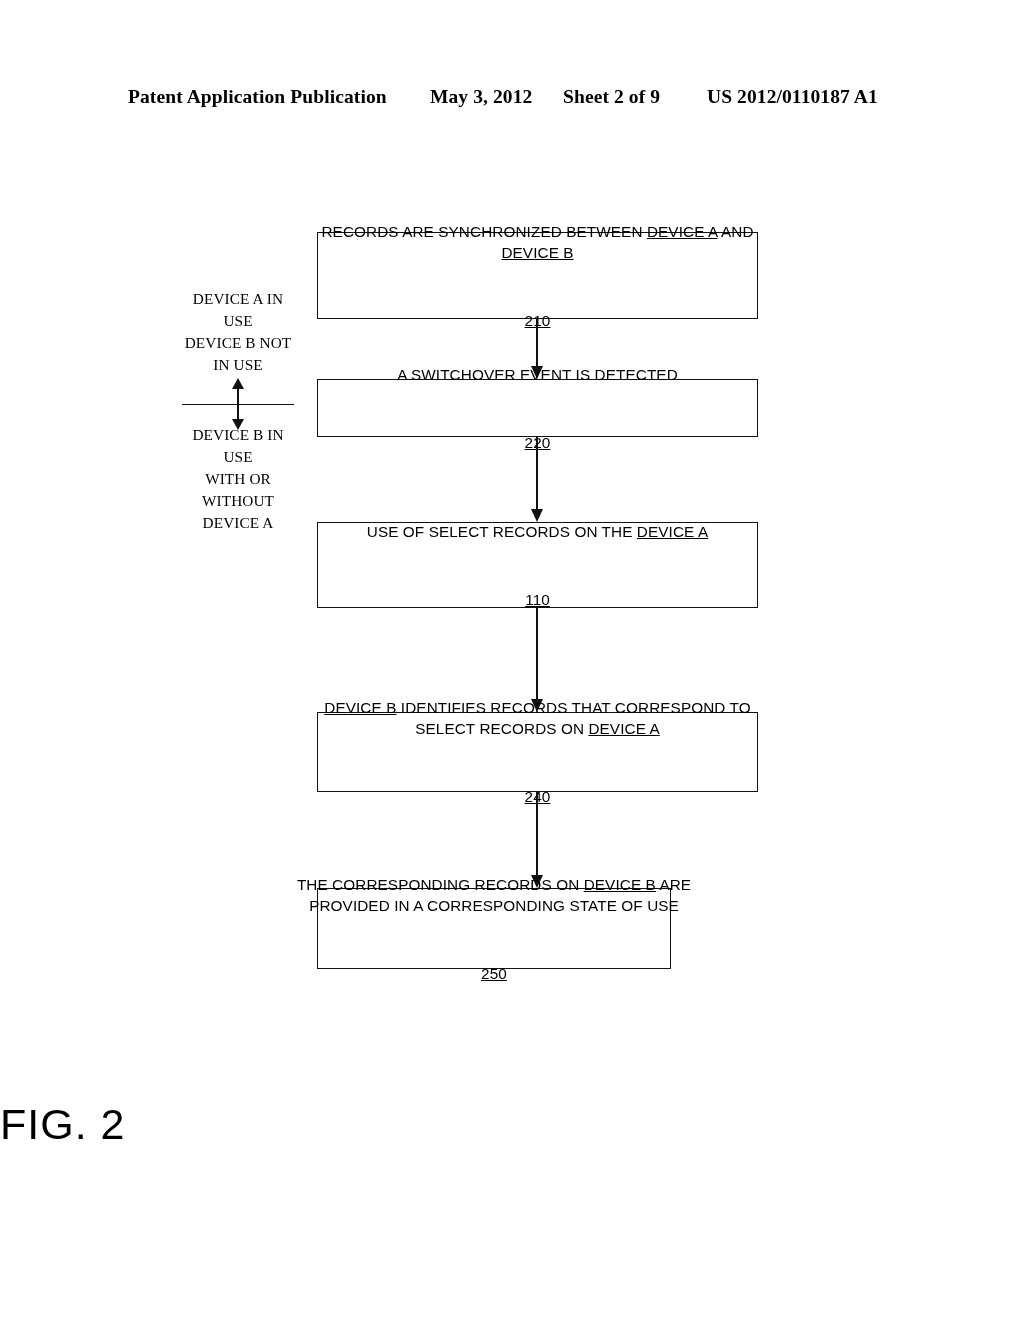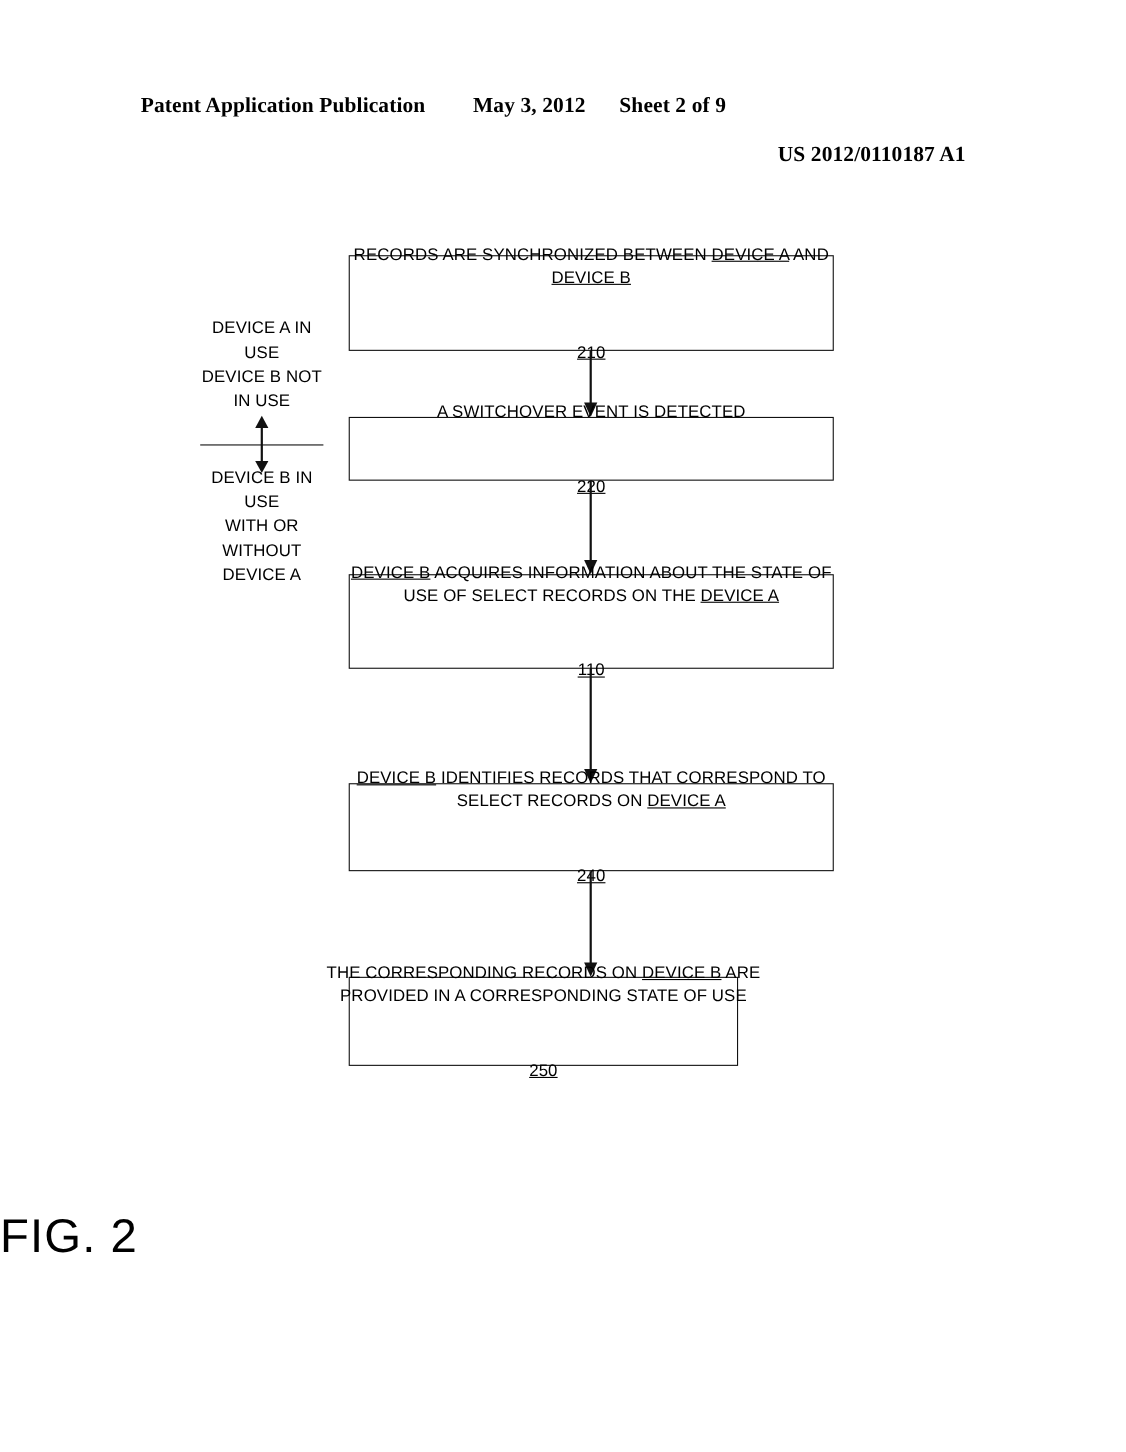--- a/index.html
+++ b/index.html
@@ -26,21 +26,21 @@
     height: 30px;
     font-family: "Liberation Serif", serif;
     font-weight: bold;
     font-size: 19.5px;
     letter-spacing: 0.1px;
     white-space: nowrap;
   }
   .hdr-pub   { position: absolute; left: 128px; top: 0; }
   .hdr-date  { position: absolute; left: 430px; top: 0; }
   .hdr-sheet { position: absolute; left: 563px; top: 0; }
-  .hdr-num   { position: absolute; left: 707px; top: 0; margin-top: 44px; }
+  .hdr-num   { position: absolute; left: 707px; top: 0; }
 
   
   .figure {
     position: absolute;
     left: 0;
     top: 0;
     width: 1024px;
     height: 1320px;
   }
 
@@ -100,21 +100,21 @@
   #conn-2 .stem { height: 73px; }
   #conn-3 { top: 608px; height: 104px; }
   #conn-3 .stem { height: 92px; }
   #conn-4 { top: 792px; height: 96px; }
   #conn-4 .stem { height: 84px; }
 
   
   .state-note {
     position: absolute;
     text-align: center;
-    font-family: Liberation Sans, sans-serif;
+    font-family: Liberation Serif, serif;
     font-size: 15.3px;
     line-height: 22px;
     letter-spacing: 0.1px;
     white-space: nowrap;
   }
   #state-upper { left: 168px; top: 288px;  width: 140px; }
   #state-lower { left: 168px; top: 424px;  width: 140px; }
 
   .state-divider {
     position: absolute;
@@ -221,21 +221,20 @@
     <span class="line">A SWITCHOVER EVENT IS DETECTED</span>
     <span class="ref">220</span>
   </div>
 
   <div class="connector" id="conn-2">
     <span class="stem"></span>
     <span class="head"></span>
   </div>
 
   <div class="box" id="box-230">
-    <span class="line"><span class="u">DEVICE B</span> ACQUIRES INFORMATION ABOUT THE STATE OF</span>
     <span class="line">USE OF SELECT RECORDS  ON THE <span class="u">DEVICE A</span></span>
     <span class="ref">110</span>
   </div>
 
   <div class="connector" id="conn-3">
     <span class="stem"></span>
     <span class="head"></span>
   </div>
 
   <div class="box" id="box-240">

